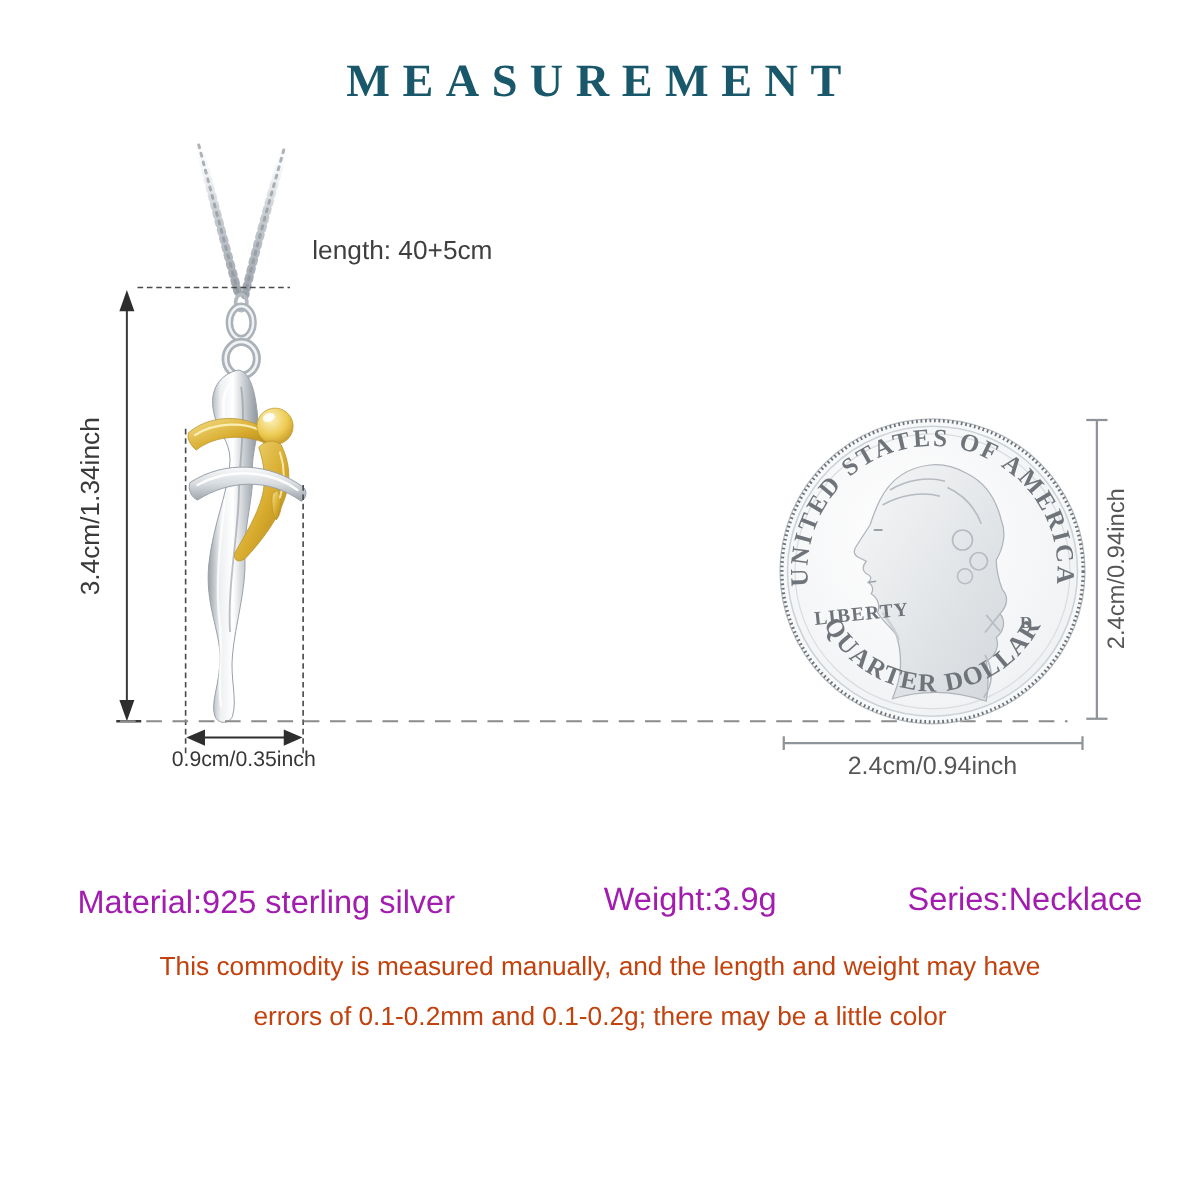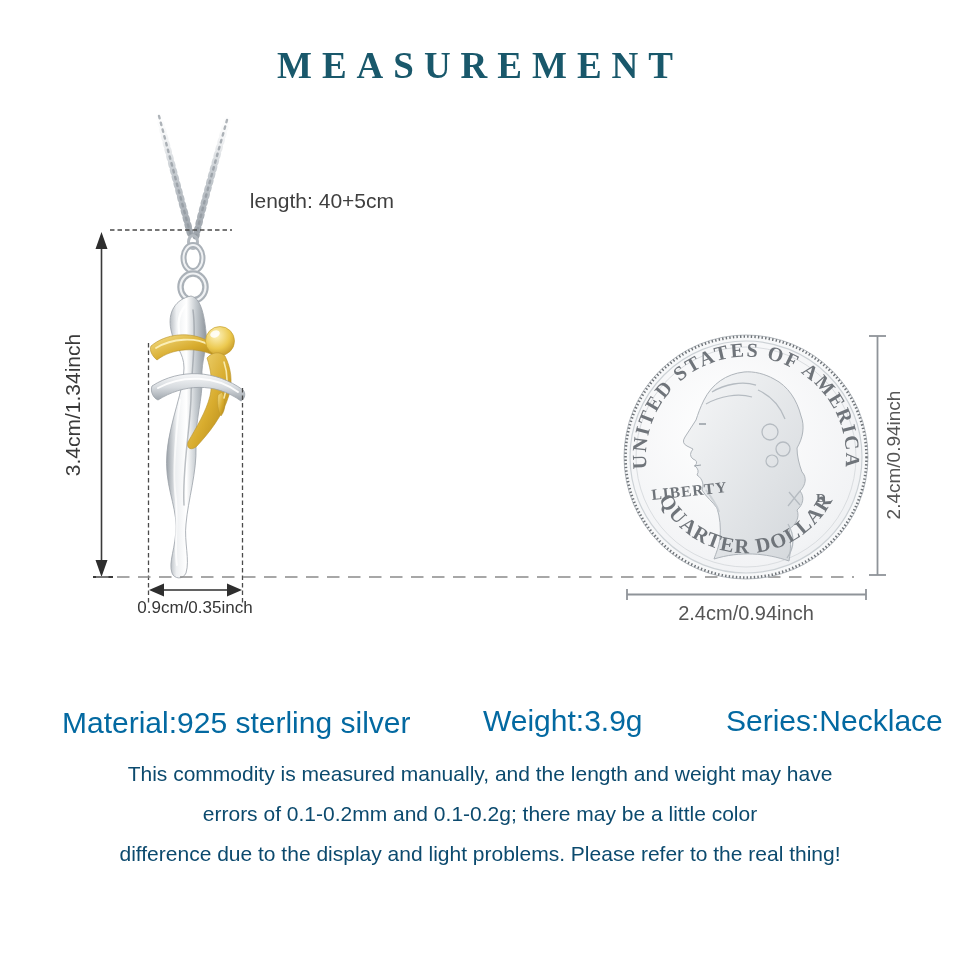--- a/index.html
+++ b/index.html
@@ -25,25 +25,25 @@
   .pendant-w-label{
     left:95px;top:598px;width:200px;text-align:center;font-size:17px;color:#363636;
   }
   .coin-h-label{
     left:795px;top:443px;width:200px;height:24px;text-align:center;
     font-size:19px;color:#565656;transform:rotate(-90deg);
   }
   .coin-w-label{
     left:646px;top:602px;width:200px;text-align:center;font-size:20px;color:#565656;
   }
-  .spec{position:absolute;font-size:30px;color:#0369a1;}
+  .spec{position:absolute;font-size:26px;color:#a21caf;}
   .spec-material{left:62px;top:706px;}
   .spec-weight{left:483px;top:704px;}
   .spec-series{left:694px;top:704px;margin-left:32px;}
-  .disc-line{position:absolute;left:0;width:960px;text-align:center;font-size:21px;color:#0c4a6e;}
+  .disc-line{position:absolute;left:0;width:960px;text-align:center;font-size:21px;color:#c2410c;}
   .disc-1{top:762px;}
   .disc-2{top:802px;}
   .disc-3{top:842px;}
   .coin-legend{font-family:"Liberation Serif",serif;font-weight:bold;fill:#6f747a;}
 </style>
 </head>
 <body>
 
 <div class="canvas">
 
@@ -240,15 +240,14 @@
   <div class="label pendant-w-label">0.9cm/0.35inch</div>
   <div class="label coin-h-label">2.4cm/0.94inch</div>
   <div class="label coin-w-label">2.4cm/0.94inch</div>
 
   <div class="spec spec-material">Material:925 sterling silver</div>
   <div class="spec spec-weight">Weight:3.9g</div>
   <div class="spec spec-series">Series:Necklace</div>
 
   <div class="disc-line disc-1">This commodity is measured manually, and the length and weight may have</div>
   <div class="disc-line disc-2">errors of 0.1-0.2mm and 0.1-0.2g; there may be a little color</div>
-  <div class="disc-line disc-3">difference due to the display and light problems. Please refer to the real thing!</div>
 
 </div>
 
 </body></html>

